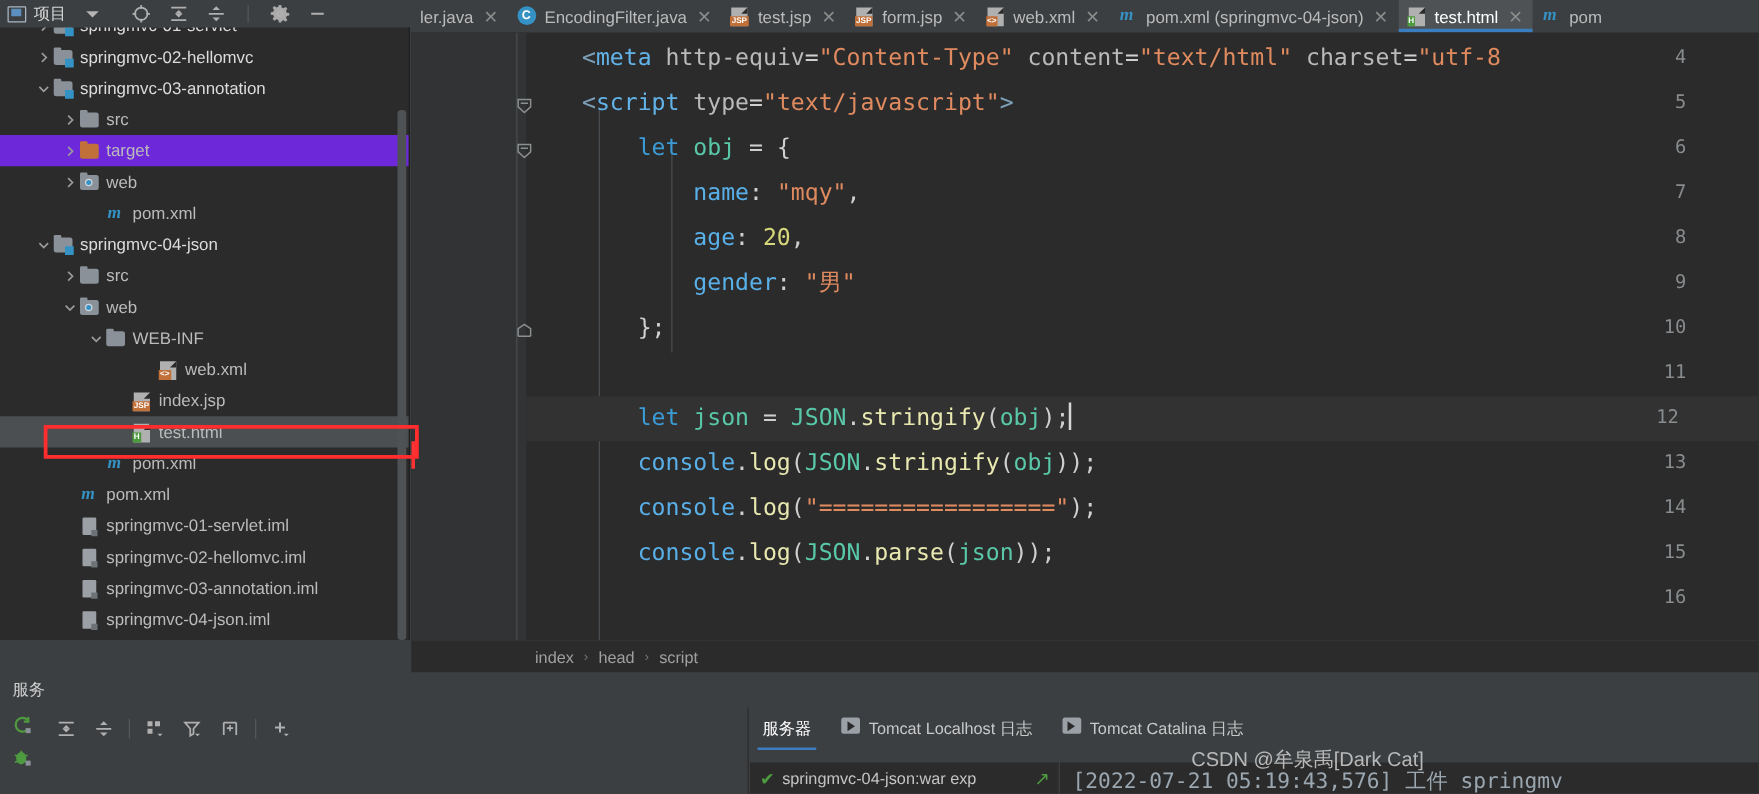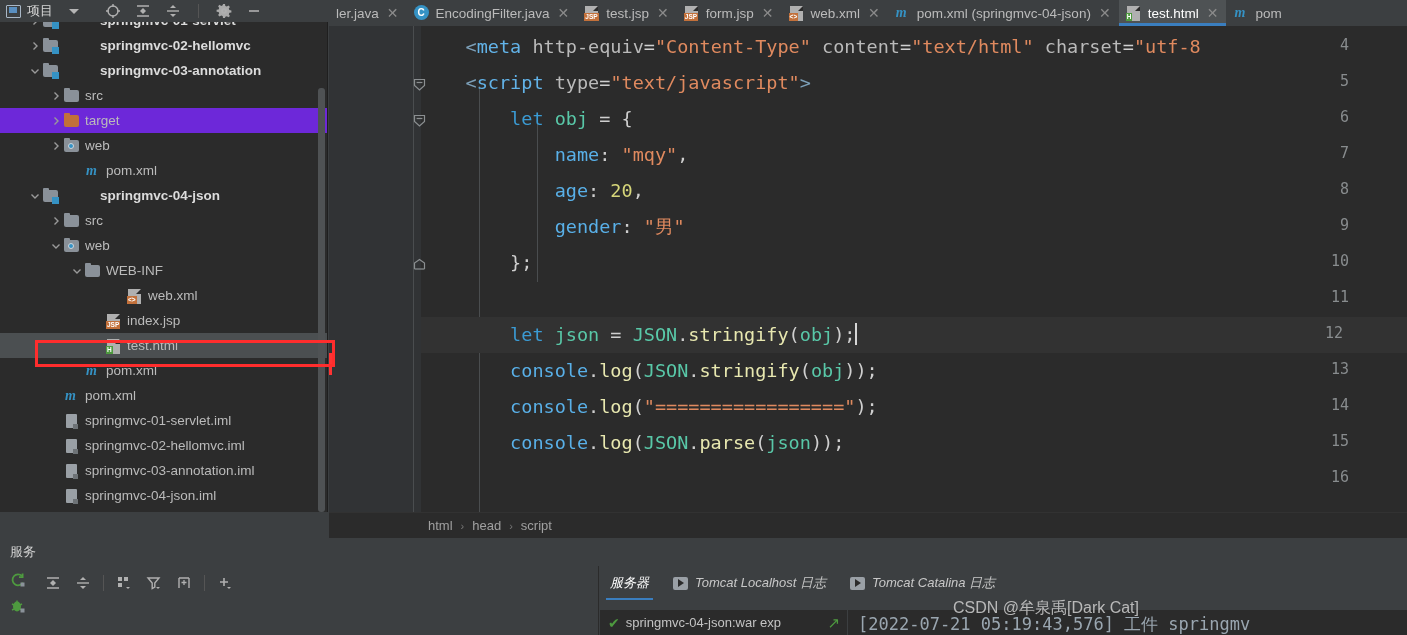--- a/index.html
+++ b/index.html
@@ -47,21 +47,21 @@
   }
   .trow.sel-target { background: #6d28d9; }
   .trow.sel-file  { background: #4b4f51; }
   .arrow {
     width: 16px; display:inline-flex; align-items:center; justify-content:center;
     flex: 0 0 16px;
   }
   .arrow svg { display:block; }
   .icn { width:16px; height:16px; flex:0 0 16px; margin-right:5px; position:relative; }
   .lbl { font-size: 13.5px; line-height: 1; }
-  .lbl.bold { font-weight: bold; color:#dcdcdc;margin-left:36px; }
+  .lbl.bold { font-weight: normal; color:#dcdcdc; }
 
   
   .fold { position:absolute; left:0; top:2px; width:15px; height:12px;
           background:#8a9199; border-radius:1px 2px 2px 2px; }
   .fold::before { content:""; position:absolute; left:0; top:-2px; width:6px; height:3px;
           background:#8a9199; border-radius:1px 1px 0 0; }
   .fold.orange { background:#c2703a; }
   .fold.orange::before { background:#c2703a; }
   .mod-badge { position:absolute; right:0; bottom:0; width:7px; height:7px; background:#3592c4; }
   .web-badge { position:absolute; left:4px; top:5px; width:6px; height:6px; border-radius:50%;
@@ -188,22 +188,22 @@
   .svc-tree {
     position:absolute; left:38px; top:34px; width:560px; height:35px;
     background:#2b2b2b; border-top:1px solid #2b2b2b;
   }
   .svc-tree-row { height:28px; display:flex; align-items:center; font-size:13px; color:#c4c4c4; gap:5px; padding-left:16px; }
 
   .svc-tabs {
     position:absolute; left:600px; top:8px; width:807px; height:36px;
     display:flex; align-items:flex-start; gap:24px; padding-left:10px;
   }
-  .svc-tab { font-size:13px; color:#c8c8c8; display:flex; align-items:center; gap:7px;
-             padding-bottom:8px; position:relative;font-style:italic; }
+  .svc-tab { font-size:13px; color:#c8c8c8; display:flex; align-items:flex-start; gap:7px;
+             padding-bottom:8px; position:relative; }
   .svc-tab.active { color:#ffffff; }
   .svc-tab.active::after { content:""; position:absolute; left:-4px; right:-4px; bottom:0;
              height:2px; background:#3a7ebf; }
   .play-box { width:15px; height:13px; background:#9aa0a6; border-radius:2px;
              display:flex; align-items:center; justify-content:center; }
   .play-tri { width:0;height:0;border-left:6px solid #2b2b2b;
              border-top:4px solid transparent;border-bottom:4px solid transparent; }
 
   .svc-run-row {
     position:absolute; left:600px; top:44px; width:246px; height:25px;
@@ -615,21 +615,21 @@
         <div class="gnum" style="top: 370px;">14</div>
         <div class="code-line" style="top: 363px;"><span class="k-plain">        </span><span class="k-prop">console</span><span class="k-plain">.</span><span class="k-fn">log</span><span class="k-plain">(</span><span class="k-str">"================="</span><span class="k-plain">);</span></div>
         <div class="gnum" style="top: 406px;">15</div>
         <div class="code-line" style="top: 399px;"><span class="k-plain">        </span><span class="k-prop">console</span><span class="k-plain">.</span><span class="k-fn">log</span><span class="k-plain">(</span><span class="k-var">JSON</span><span class="k-plain">.</span><span class="k-fn">parse</span><span class="k-plain">(</span><span class="k-var">json</span><span class="k-plain">));</span></div>
         <div class="gnum" style="top: 442px;">16</div>
         <div class="code-line" style="top: 435px;"></div>
       </div>
   </div>
 
   <div class="crumbs" id="crumbs">
-      <span>html</span>
+      <span>index</span>
       <span class="crumb-sep">›</span>
       <span>head</span>
       <span class="crumb-sep">›</span>
       <span>script</span>
     </div>
 
   <div class="svc-title">
     <span>服务</span>
   </div>
 

